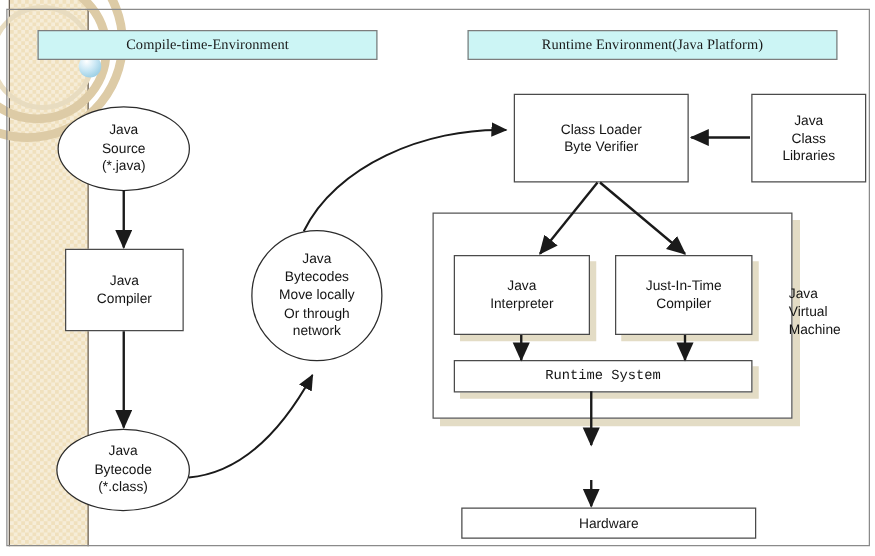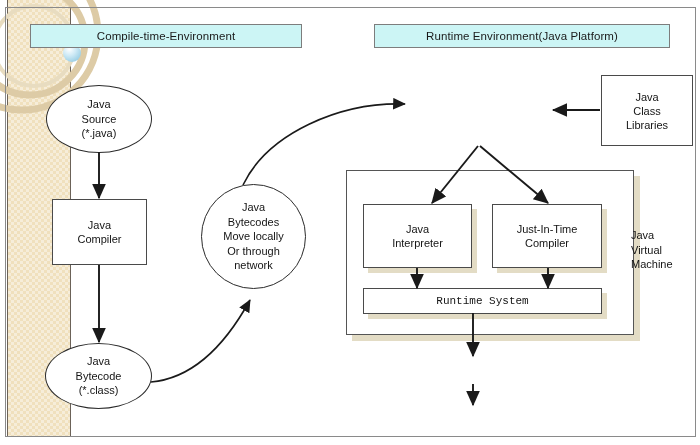--- a/index.html
+++ b/index.html
@@ -41,20 +41,21 @@
   
   .banner{
     position:absolute;
     background:#ccf5f5;
     border:1px solid #7d7d7d;
     box-sizing:border-box;
     color:#1a1a1a;
     font-size:11.5px;
     display:flex;align-items:center;justify-content:center;
     letter-spacing:.1px;
+    font-family:Liberation Serif, serif;
   }
   #banner-compile{left:30px;top:24px;width:272px;height:24px;}
   #banner-runtime{left:374px;top:24px;width:296px;height:24px;}
 
   
   .box{
     position:absolute;
     background:#ffffff;
     border:1px solid #4a4a4a;
     box-sizing:border-box;
@@ -180,20 +181,24 @@
   </div>
 
   <div class="ellipse" style="left:201px;top:184px;width:105px;height:105px;">
     <span class="ml">Java
 Bytecodes
 Move locally
 Or through
 network</span>
   </div>
 
+  <div class="box" style="left:411px;top:75px;width:140px;height:71px;">
+    <span class="ml">Class Loader
+Byte Verifier</span>
+  </div>
 
   <div class="box" style="left:601px;top:75px;width:92px;height:71px;">
     <span class="ml">Java
 Class
 Libraries</span>
   </div>
 
   <div class="box shadowed" style="left:363px;top:204px;width:109px;height:64px;">
     <span class="ml">Java
 Interpreter</span>
@@ -202,14 +207,17 @@
   <div class="box shadowed" style="left:492px;top:204px;width:110px;height:64px;">
     <span class="ml">Just-In-Time
 Compiler</span>
   </div>
 
   <div class="box shadowed" style="left:363px;top:288px;width:239px;height:26px;font-family:Liberation Mono, monospace;">
     <span class="ml">Runtime System</span>
   </div>
 
 
+  <div class="box" style="left:369px;top:406px;width:236px;height:25px;">
+    <span class="ml">Hardware</span>
+  </div>
 
 </div>
 
 </body></html>

